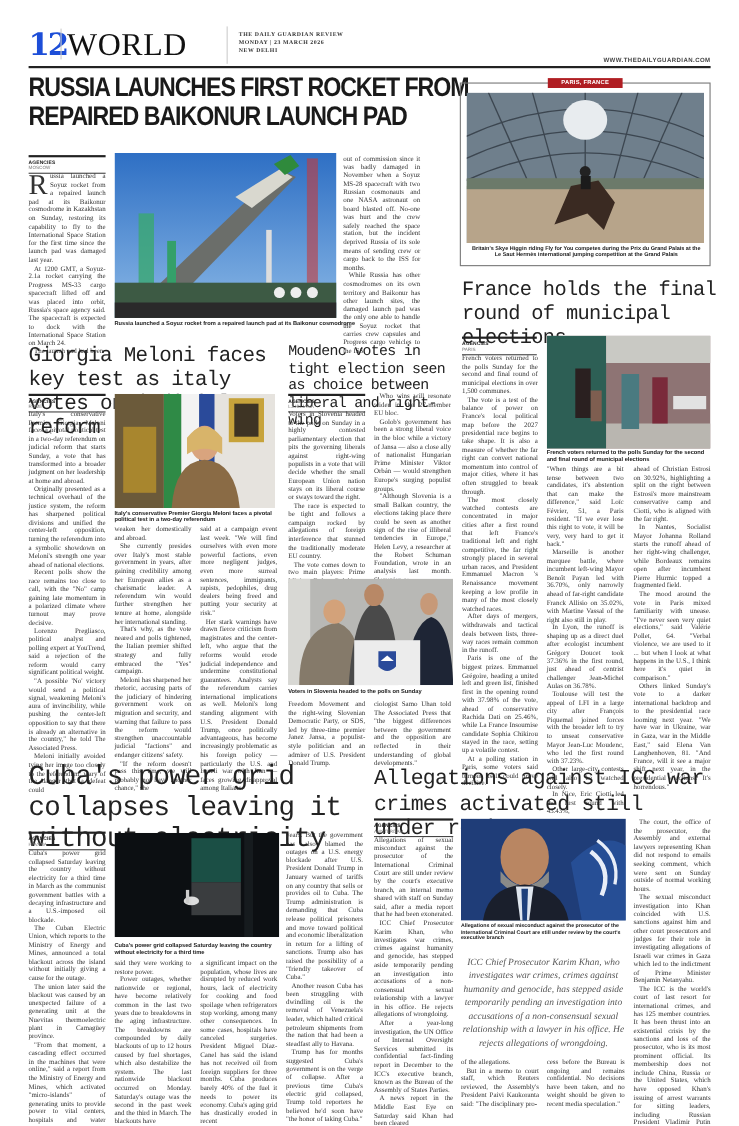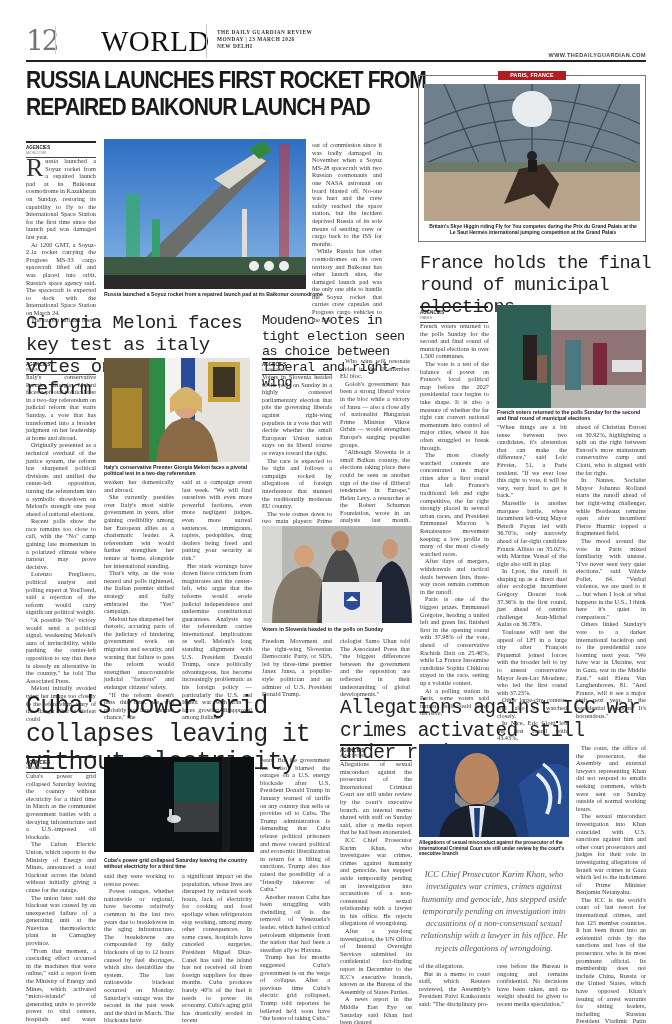--- a/index.html
+++ b/index.html
@@ -14,23 +14,23 @@
   .byline .city { font-family: "Liberation Sans", sans-serif; font-size: 4.2px; color: #777; border-bottom: 1px solid #444; padding-bottom: 2px; margin-bottom: 3px; }
   .caption { font-family: "Liberation Sans", sans-serif; font-size: 5.2px; line-height: 6px; font-weight: bold; color: #222; }
   .headline-serif { font-family: Liberation Mono, monospace; color: #222; letter-spacing: -0.6px; }
   .photo { overflow: hidden; }
   .dropcap { float: left; font-family: "Liberation Serif", serif; font-size: 26px; line-height: 20px; margin-right: 2px; margin-top: 1px; }
 </style>
 </head>
 <body>
 
 <div class="abs" style="left:26px; top:20px; width:620px; height:42px;">
-  <div class="abs" style="left:0; top:4px; font-family:'DejaVu Serif',serif; font-size:28px; font-weight:normal; color:#737373; letter-spacing:-2px;">12</div>
+  <div class="abs" style="left:0; top:4px; font-family:'DejaVu Serif',serif; font-size:28px; font-weight:bold; color:#1d4ed8; letter-spacing:-2px;">12</div>
   <div class="abs" style="left:29px; top:6px; width:1px; height:28px; background:#ccc;"></div>
-  <div class="abs" style="left:35px; top:5px; font-family:'Liberation Serif',serif; font-size:29px; color:#111; letter-spacing:0.5px;margin-left:40px;">WORLD</div>
+  <div class="abs" style="left:35px; top:5px; font-family:'Liberation Serif',serif; font-size:29px; color:#111; letter-spacing:0.5px;">WORLD</div>
   <div class="abs" style="left:180px; top:4px; width:1px; height:34px; background:#ccc;"></div>
   <div class="abs" style="left:191px; top:9px; font-family:'Liberation Serif',serif; font-size:5.3px; font-weight:bold; line-height:7px; letter-spacing:0.5px; color:#333;">
     <div>THE DAILY GUARDIAN REVIEW</div>
     <div>MONDAY | 23 MARCH 2026</div>
     <div>NEW DELHI</div>
   </div>
   <div class="abs" style="right:0; top:32px; font-family:'Liberation Sans',sans-serif; font-size:5.5px; font-weight:bold; letter-spacing:0.4px; color:#444;">WWW.THEDAILYGUARDIAN.COM</div>
 </div>
 <div class="abs" style="left:26px; top:60px; width:620px; height:2px; background:#222;"></div>
 

